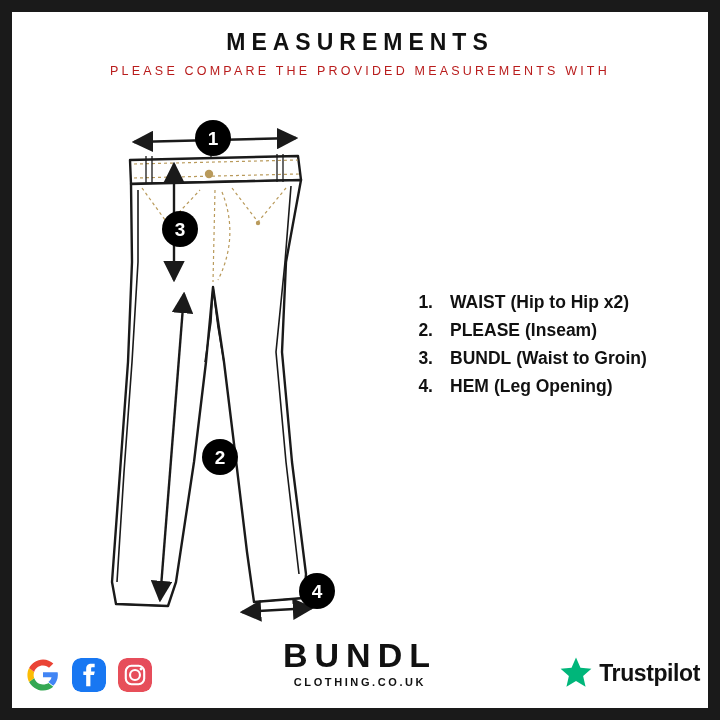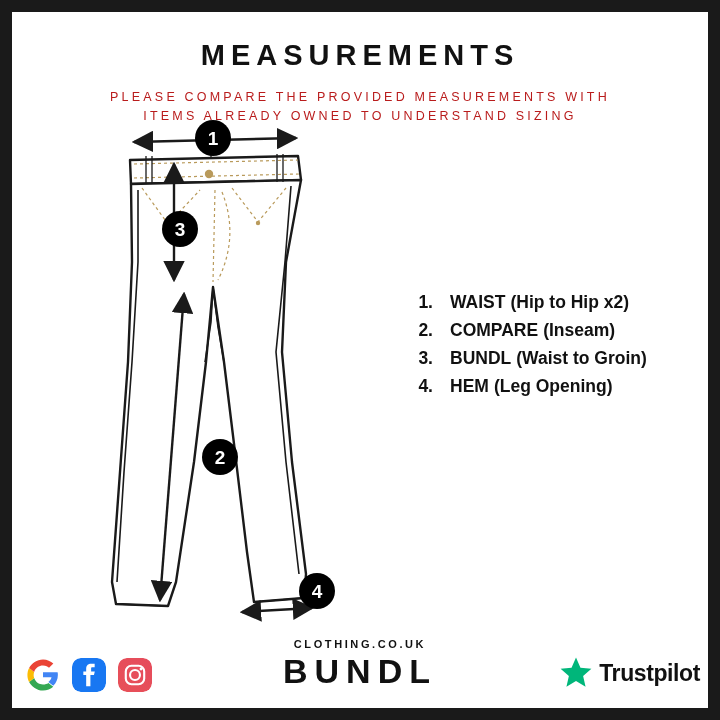--- a/index.html
+++ b/index.html
@@ -23,25 +23,25 @@
   }
   
   #header {
     position: absolute;
     left: 0;
     top: 10px;
     width: 696px;
     text-align: center;
   }
   #title {
-    font-size: 29px;
+    font-size: 23px;
     font-weight: bold;
     letter-spacing: 6px;
     color: #111111;
-    margin: 13px;
+    margin: 0;
     line-height: 40px;
   }
   .subtitle-line {
     font-size: 12.5px;
     font-weight: normal;
     letter-spacing: 3.2px;
     color: #b91c1c;
     line-height: 19px;
   }
   
@@ -148,21 +148,20 @@
   }
 </style>
 </head>
 <body>
 
 <div id="page">
 
   <div id="header">
     <div id="title">MEASUREMENTS</div>
     <div class="subtitle-line">PLEASE COMPARE THE PROVIDED MEASUREMENTS WITH</div>
-    <div class="subtitle-line">ITEMS ALREADY OWNED TO UNDERSTAND SIZING</div>
   </div>
 
   <div id="diagram">
     <svg width="330" height="520" viewBox="0 0 330 520">
 
       <g fill="#ffffff" stroke="#1a1a1a" stroke-width="2.4" stroke-linejoin="round">
 
         <path d="M58 48 L226 44 L229 68 L59 72 Z"></path>
 
         <path d="M59 72
@@ -257,21 +256,21 @@
   </div>
 
   <div id="legend">
     <div class="legend-row">
       <span class="legend-num">1.</span>
       <span class="legend-term">WAIST</span>
       <span class="legend-desc">(Hip to Hip x2)</span>
     </div>
     <div class="legend-row">
       <span class="legend-num">2.</span>
-      <span class="legend-term">COMPARE</span>
+      <span class="legend-term">PLEASE</span>
       <span class="legend-desc">(Inseam)</span>
     </div>
     <div class="legend-row">
       <span class="legend-num">3.</span>
       <span class="legend-term">BUNDL</span>
       <span class="legend-desc">(Waist to Groin)</span>
     </div>
     <div class="legend-row">
       <span class="legend-num">4.</span>
       <span class="legend-term">HEM</span>
@@ -305,22 +304,22 @@
           </linearGradient>
         </defs>
         <rect width="48" height="48" rx="12" fill="url(#igGrad)"></rect>
         <rect x="11" y="11" width="26" height="26" rx="8" fill="none" stroke="#ffffff" stroke-width="3"></rect>
         <circle cx="24" cy="24" r="7" fill="none" stroke="#ffffff" stroke-width="3"></circle>
         <circle cx="32.5" cy="15.5" r="2" fill="#ffffff"></circle>
       </svg>
     </div>
 
     <div id="brand">
+      <div id="brand-name">BUNDL</div>
       <div id="brand-sub">CLOTHING.CO.UK</div>
-      <div id="brand-name">BUNDL</div>
     </div>
 
     <div id="trustpilot">
       <svg width="34" height="34" viewBox="0 0 32 32">
         <path d="M16 1.5l4.2 9.6 10.3.9-7.8 6.8 2.3 10.1L16 23.5 7 28.9l2.3-10.1-7.8-6.8 10.3-.9z" fill="#00b67a"></path>
       </svg>
       <span id="trustpilot-name">Trustpilot</span>
     </div>
 
   </div>

